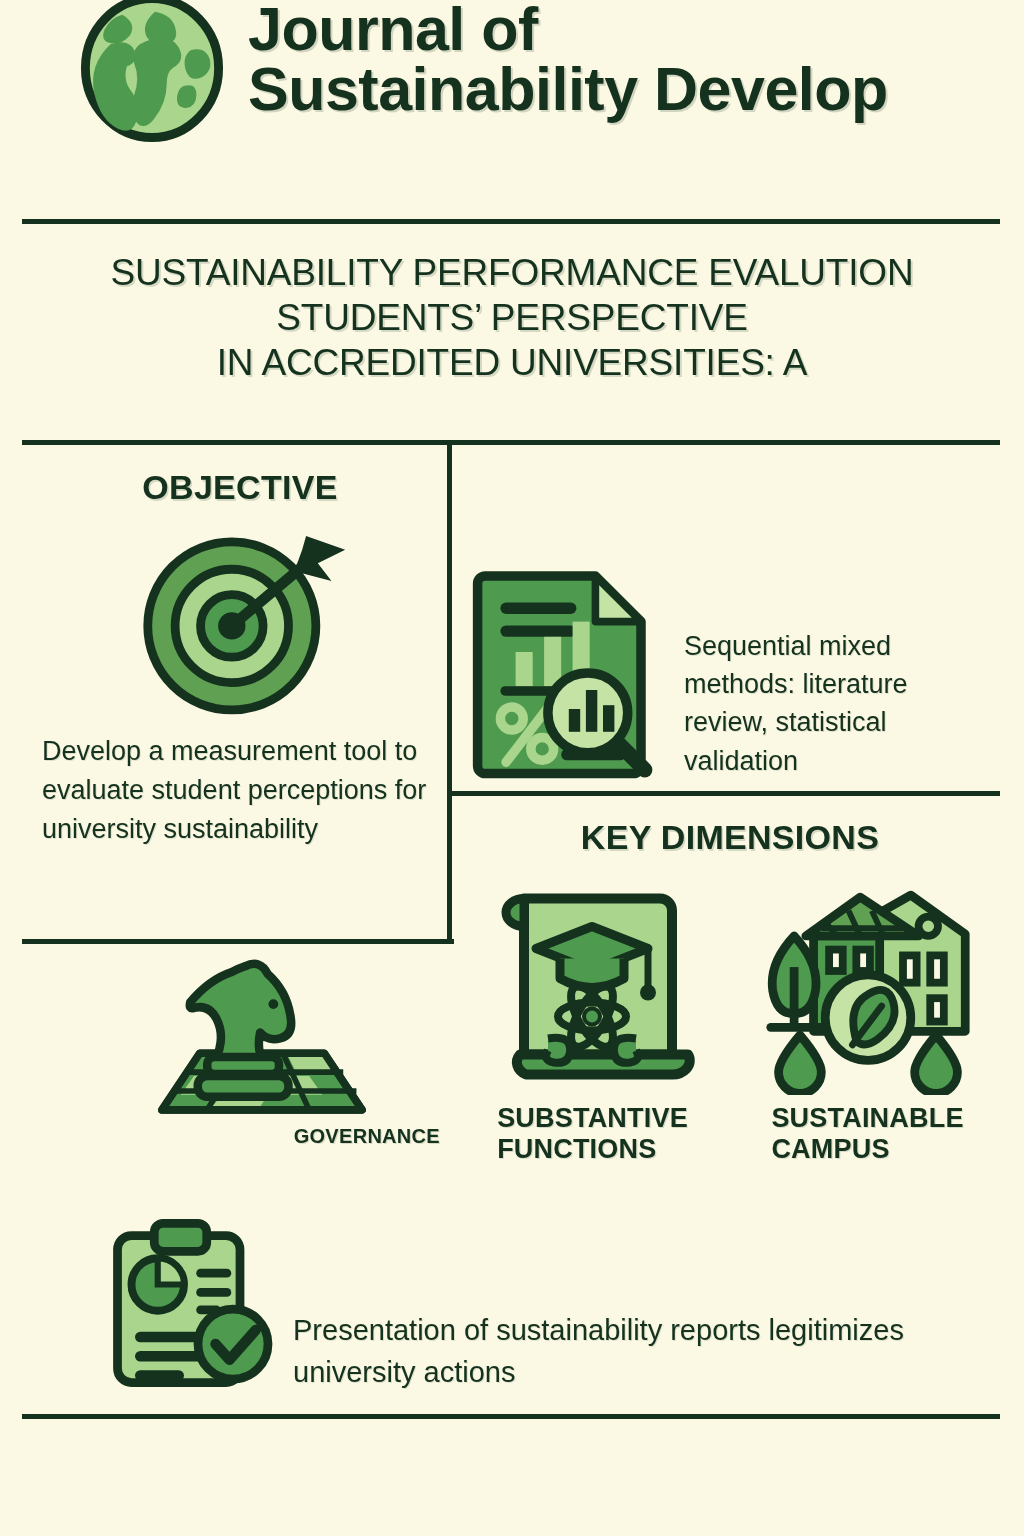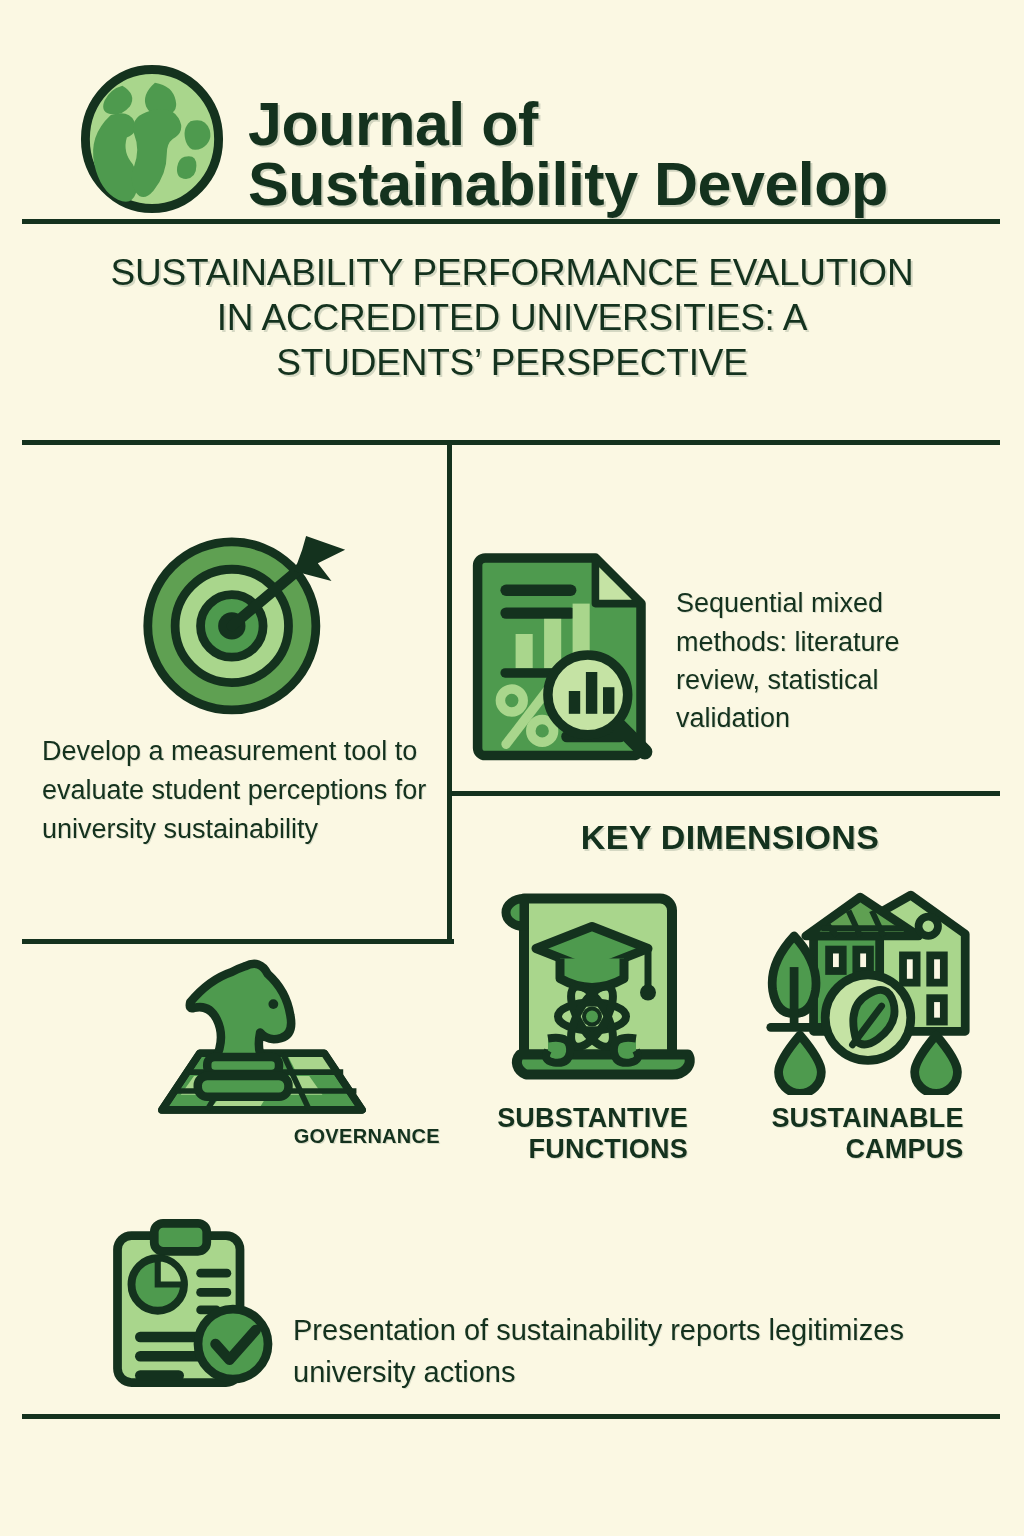--- a/index.html
+++ b/index.html
@@ -21,21 +21,21 @@
     width: 1024px;
     height: 1536px;
   }
 
   
   .header {
     position: absolute;
     left: 0; top: 0;
     width: 1024px; height: 215px;
     display: flex;
-    align-items: flex-end;
+    align-items: flex-start;
     padding-left: 78px;
     box-sizing: border-box;
   }
   .logo {
     width: 148px;
     height: 152px;
     flex: 0 0 auto;
     margin-top: -8px;
   }
   .journal-title {
@@ -122,21 +122,22 @@
     line-height: 1.45;
     text-shadow: 1px 1px 0 rgba(20,50,30,0.12);
   }
 
   
   .methodology-row {
     position: absolute;
     left: 470px; top: 520px;
     width: 520px; height: 260px;
     display: flex;
-    align-items: center;
+    align-items: flex-end;
+    gap: 8px;
   }
   .methodology-icon {
     width: 190px; height: 218px;
     flex: 0 0 auto;
     margin-top: 6px;
   }
   .methodology-text {
     margin-left: 16px;
     font-size: 27px;
     font-weight: 500;
@@ -157,21 +158,21 @@
     width: 245px;
     display: flex;
     flex-direction: column;
     align-items: center;
   }
   .keydim-icon { width: 210px; height: 215px; }
   .keydim-label {
     margin-top: 8px;
     font-size: 27px;
     font-weight: 700;
-    text-align: right;
+    text-align: left;
     line-height: 1.16;
     letter-spacing: 0.2px;
     text-shadow: 1.2px 1.2px 0 rgba(20,50,30,0.15);
   }
   .keydim-label span { display: block; }
 
   
   .governance-icon {
     position: absolute;
     left: 110px; top: 955px;
@@ -227,29 +228,30 @@
     <div class="journal-title">
       <span class="l1">Journal of</span>
       <span class="l2">Sustainability Develop</span>
     </div>
   </div>
 
   <div class="rule rule-top"></div>
 
   <div class="paper-title">
     <span>SUSTAINABILITY PERFORMANCE EVALUTION</span>
+    <span>STUDENTS’ PERSPECTIVE</span>
     <span>IN ACCREDITED UNIVERSITIES: A</span>
-    <span>STUDENTS’ PERSPECTIVE</span>
   </div>
 
   <div class="rule rule-title-bottom"></div>
   <div class="rule rule-vert"></div>
   <div class="rule rule-mid-right"></div>
   <div class="rule rule-obj-bottom"></div>
 
+  <div class="sec-heading h-objective">OBJECTIVE</div>
 
   <svg class="objective-icon" viewBox="0 0 110 100">
     <circle cx="48" cy="52" r="43" fill="#5FA052" stroke="#14321E" stroke-width="4.5"></circle>
     <circle cx="48" cy="52" r="29" fill="#A9D68C" stroke="#14321E" stroke-width="4.5"></circle>
     <circle cx="48" cy="52" r="16" fill="#4E9A4E" stroke="#14321E" stroke-width="4.5"></circle>
     <circle cx="48" cy="52" r="7" fill="#14321E"></circle>
     <line x1="48" y1="52" x2="92" y2="15" stroke="#14321E" stroke-width="5.5" stroke-linecap="round"></line>
     <path d="M86 6 L106 13 L92 20 L99 29 L80 24 L84 13 Z" fill="#14321E"></path>
   </svg>
 

